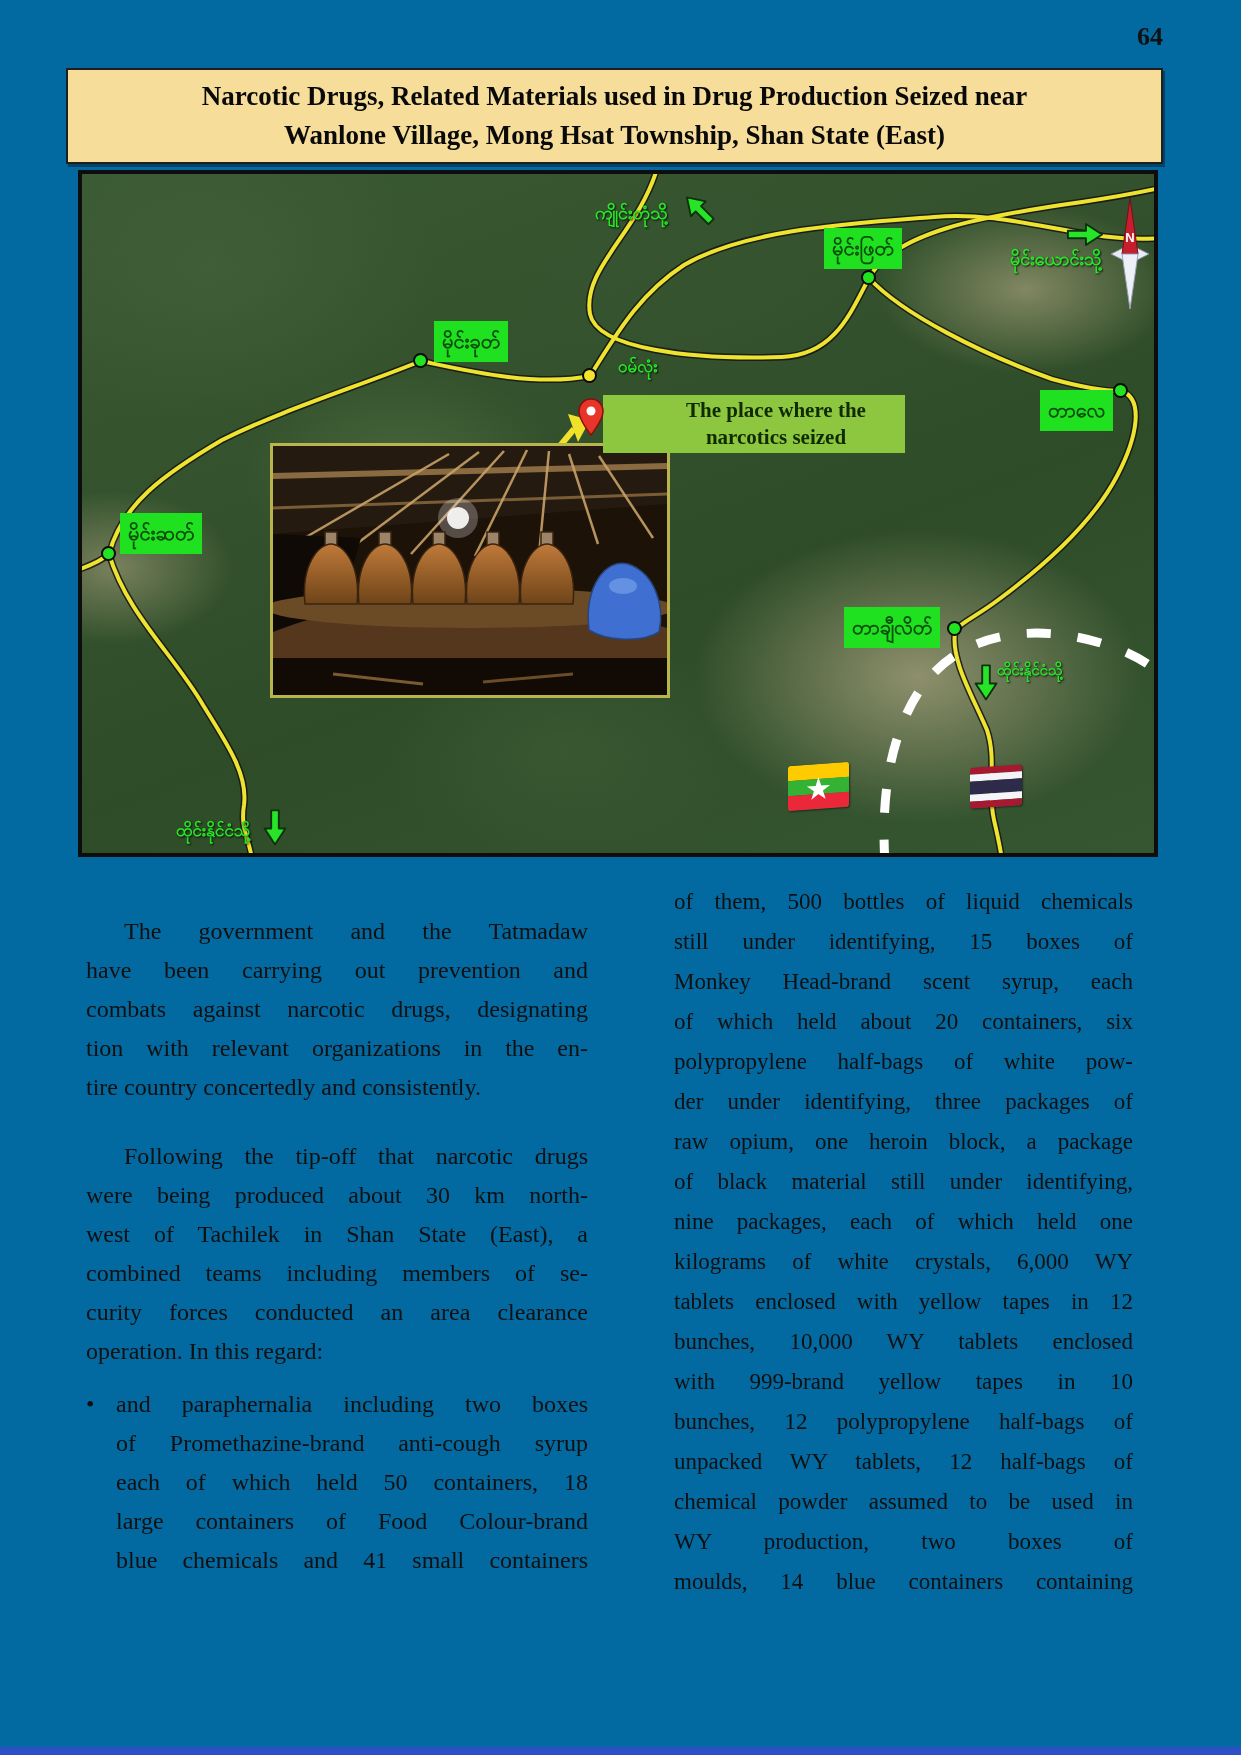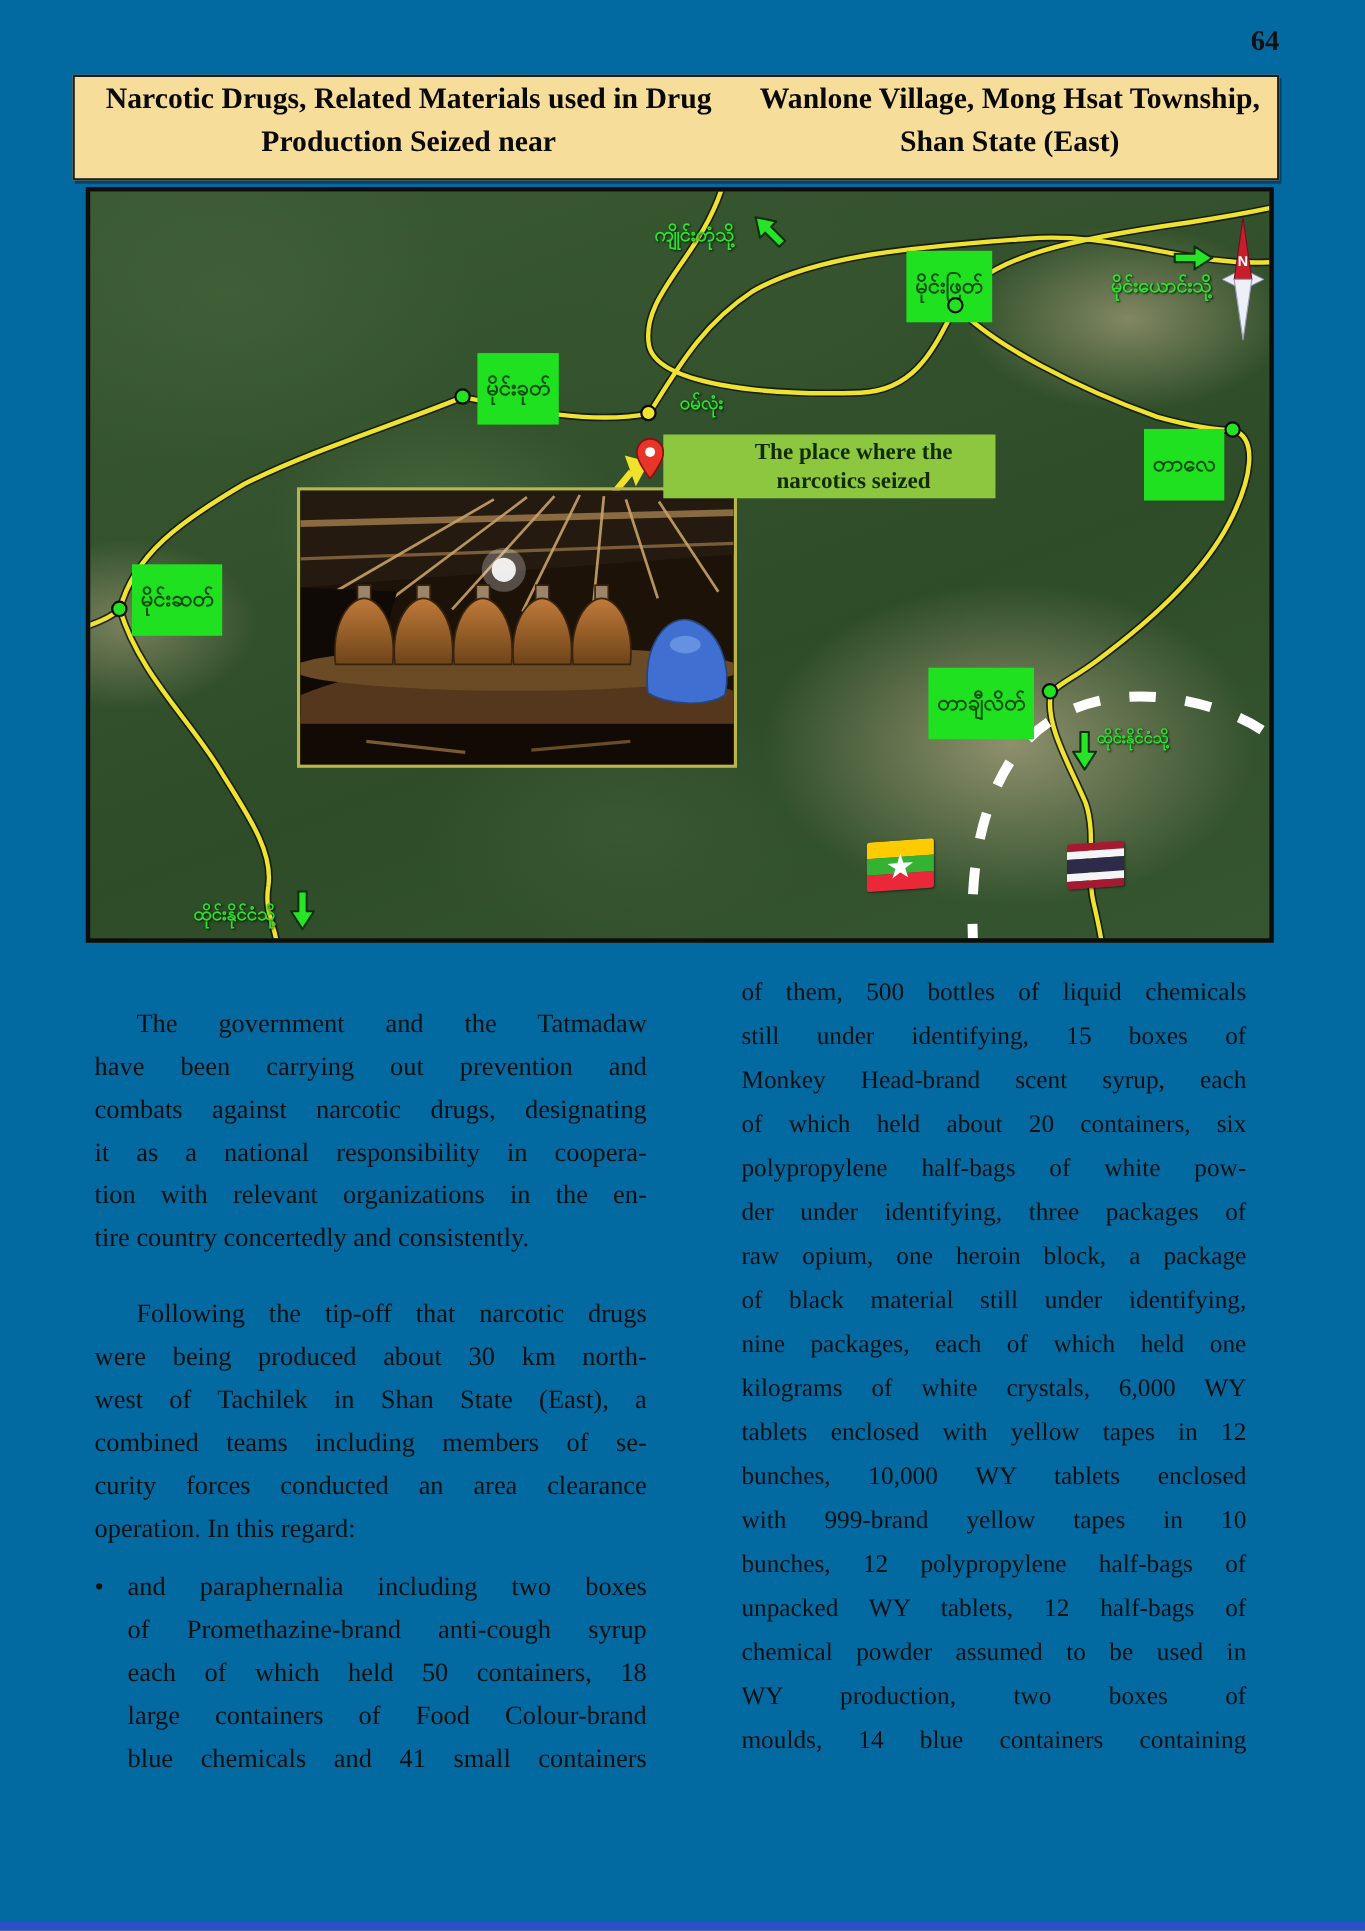--- a/index.html
+++ b/index.html
@@ -1,37 +1,37 @@
 <!DOCTYPE html>
 <html><head>
 <meta charset="utf-8">
 <style>
   html,body{margin:0;padding:0;background:#888;}
   .page{position:relative;width:1241px;height:1755px;background:#0369a1;
         font-family:"Liberation Serif",serif;overflow:hidden;margin:0 auto;}
   .pagenum{position:absolute;top:22px;right:78px;font-size:26px;font-weight:bold;color:#111;}
   .titlebox{position:absolute;left:66px;top:68px;width:1093px;height:92px;background:#f6de9a;
         border:2px solid #1f1f1f;box-shadow:2px 3px 0 rgba(0,0,0,.35);
-        display:flex;flex-direction:row;justify-content:center;text-align:center;
+        display:flex;flex-direction:column;justify-content:center;text-align:center;
         font-weight:bold;font-size:27px;line-height:39px;color:#0a0a0a;}
   
   .map{position:absolute;left:78px;top:170px;width:1072px;height:679px;border:4px solid #0d0d0d;
        overflow:hidden;background-color:#32512b;
        background-image:
         radial-gradient(ellipse 320px 210px at 78% 74%, rgba(200,183,148,.62), rgba(200,183,148,0) 70%),
         radial-gradient(ellipse 210px 120px at 88% 17%, rgba(208,190,152,.5), rgba(208,190,152,0) 70%),
         radial-gradient(ellipse 170px 110px at 3% 58%, rgba(198,180,145,.48), rgba(198,180,145,0) 70%),
         radial-gradient(ellipse 230px 150px at 30% 44%, rgba(118,148,94,.32), rgba(118,148,94,0) 70%),
         radial-gradient(ellipse 280px 170px at 55% 12%, rgba(55,85,48,.6), rgba(55,85,48,0) 70%),
         radial-gradient(ellipse 320px 220px at 12% 14%, rgba(72,102,62,.5), rgba(72,102,62,0) 70%),
         radial-gradient(ellipse 260px 160px at 45% 85%, rgba(66,96,56,.5), rgba(66,96,56,0) 70%),
         linear-gradient(160deg,#3a5a33,#2e4c28 60%,#365631);}
   .map svg.lines{position:absolute;left:0;top:0;width:100%;height:100%;}
   .glabel{position:absolute;background:#1fe11f;color:#0b4d0b;font-family:"Liberation Sans",sans-serif;
-       font-weight:bold;font-size:20px;padding:20px 8px;white-space:nowrap;line-height:1.25;}
+       font-weight:bold;font-size:20px;padding:8px 8px;white-space:nowrap;line-height:1.25;}
   .gtext{position:absolute;color:#27e627;font-family:"Liberation Sans",sans-serif;font-weight:bold;
        white-space:nowrap;text-shadow:1px 1px 2px rgba(0,0,0,.85);}
   .dot{position:absolute;width:15px;height:15px;border-radius:50%;background:#22e322;
        border:2.5px solid #0a0a0a;box-sizing:border-box;}
   .dot.yellow{background:#f2e42c;}
   .placelabel{position:absolute;left:521px;top:221px;width:258px;height:58px;background:#8dc63f;
        color:#102b00;font-weight:bold;font-size:21px;line-height:27px;text-align:center;
        display:flex;flex-direction:column;justify-content:center;padding-left:44px;}
   .garrow{position:absolute;width:38px;height:27px;}
   .photo{position:absolute;left:188px;top:269px;width:394px;height:249px;border:3px solid #b9b44d;}
@@ -200,21 +200,20 @@
       <div class="stripe" style="height:7px;background:#f4f5f8;"></div>
       <div class="stripe" style="height:7px;background:#a51931;"></div>
     </div>
   </div>
 
   <div class="colL">
     <div class="para">
       <div class="jl indent">The government and the Tatmadaw</div>
       <div class="jl">have been carrying out prevention and</div>
       <div class="jl">combats against narcotic drugs, designating</div>
-      <div class="jl">it as a national responsibility in coopera-</div>
       <div class="jl">tion with relevant organizations in the en-</div>
       <div class="jl ll">tire country concertedly and consistently.</div>
     </div>
     <div class="para">
       <div class="jl indent">Following the tip-off that narcotic drugs</div>
       <div class="jl">were being produced about 30 km north-</div>
       <div class="jl">west of Tachilek in Shan State (East), a</div>
       <div class="jl">combined teams including members of se-</div>
       <div class="jl">curity forces conducted an area clearance</div>
       <div class="jl ll">operation. In this regard:</div>

